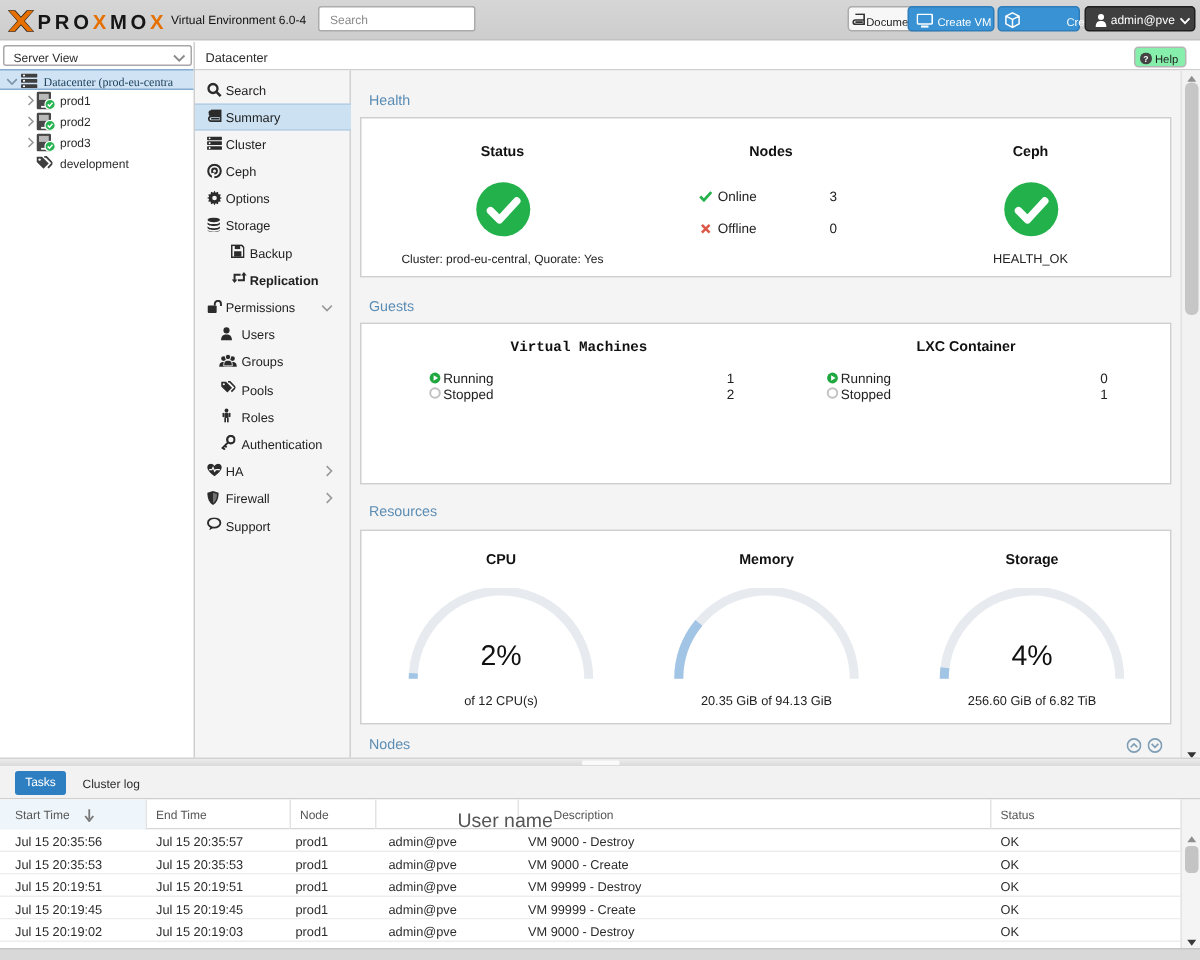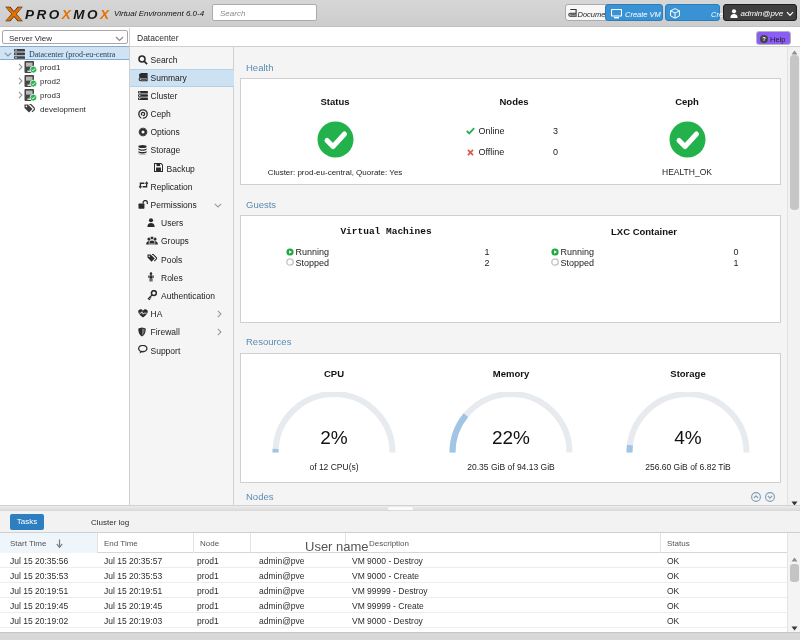--- a/index.html
+++ b/index.html
@@ -7,21 +7,21 @@
 body { font-family:"Liberation Sans", sans-serif; font-size:8px; color:#222; }
 #root { position:absolute; top:0; left:0; width:800px; height:640px; background:#fff; }
 .abs { position:absolute; }
 .b { font-weight:bold; }
 .ctr { text-align:center; }
 svg { display:block; }
 </style>
 </head>
 <body>
 <div id="root">
-<div class="abs" style="left:0;top:0;width:800px;height:27px;background:linear-gradient(#d6d6d6,#cdcdcd);border-bottom:1px solid #c2c2c2;font-style:italic;">
+<div class="abs" style="left:0;top:0;width:800px;height:27px;background:linear-gradient(#d6d6d6,#cdcdcd);border-bottom:1px solid #c2c2c2;">
 <svg class="abs" style="left:4px;top:6px;" width="20" height="16" viewBox="0 0 20 16">
 <path d="M1.2 0.8 L6.2 0.8 L18.8 15.2 L13.8 15.2 Z" fill="#161616"></path>
 <path d="M18.8 0.8 L13.8 0.8 L1.2 15.2 L6.2 15.2 Z" fill="#161616"></path>
 <path d="M1.8 1.2 L5.8 1.2 L18.2 14.8 L14.2 14.8 Z" fill="#E57000"></path>
 <path d="M18.2 1.2 L14.2 1.2 L1.8 14.8 L5.8 14.8 Z" fill="#E57000"></path>
 <path d="M10 7 L12.6 8 L10 9.2 L7.4 8 Z" fill="#E57000"></path>
 </svg>
 <div class="abs" style="left:25px;top:6.5px;font-size:13.5px;font-weight:bold;letter-spacing:2.5px;color:#161616;">PRO<span style="color:#E57000;">X</span>MO<span style="color:#E57000;">X</span></div>
 <div class="abs" style="left:114px;top:9px;font-size:8px;color:#111;">Virtual Environment 6.0-4</div>
 <div class="abs" style="left:212px;top:4px;width:105px;height:17px;background:#fff;border:1px solid #ababab;border-radius:2px;">
@@ -122,21 +122,21 @@
           <path d="M0.5 0.5 L4 0.5 L8.5 5 L5 8.5 L0.5 4 Z" fill="#3f3f3f"></path>
           <path d="M5.5 0.5 L6.8 0.5 L11 4.8 L8 7.9" fill="none" stroke="#3f3f3f" stroke-width="1.2"></path>
           <circle cx="2.4" cy="2.4" r="0.8" fill="#fff"></circle>
         </svg>
 <div class="abs" style="left:40px;top:3px;font-size:8px;color:#2b2b2b;">development</div>
       </div>
 </div>
 <div class="abs" style="left:130px;top:28px;width:670px;height:477px;background:#f5f5f5;">
 <div class="abs" style="left:0;top:0;width:670px;height:19px;background:#fff;border-bottom:1px solid #cfcfcf;">
 <div class="abs" style="left:7px;top:5px;font-size:8.5px;color:#2b2b2b;">Datacenter</div>
-<div class="abs" style="left:626px;top:3px;width:35px;height:14px;background:#8b5cf6;border:1px solid #b5b5b5;border-radius:3px;">
+<div class="abs" style="left:626px;top:3px;width:35px;height:14px;background:#86efac;border:1px solid #b5b5b5;border-radius:3px;">
 <svg class="abs" style="left:3px;top:2.5px;" width="8" height="8" viewBox="0 0 9 9">
             <circle cx="4.5" cy="4.5" r="4.5" fill="#444"></circle>
             <text x="4.5" y="6.8" font-size="6.5" font-family="Liberation Sans" font-weight="bold" fill="#fff" text-anchor="middle">?</text>
           </svg>
 <div class="abs" style="left:13px;top:2.5px;font-size:7.5px;color:#1c1c1c;">Help</div>
         </div>
       </div>
 <div class="abs" style="left:0;top:19px;width:104px;height:458px;background:#f5f5f5;border-right:1px solid #d0d0d0;">
 <div class="abs" style="left:0;top:3.5px;width:104px;height:18px;">
           <svg class="abs" style="left:8px;top:4px;" width="10" height="10" viewBox="0 0 11 11">
@@ -189,21 +189,21 @@
           <div class="abs" style="left:20.5px;top:4.5px;font-size:8.5px;color:#212121;white-space:nowrap;">Storage</div>
         </div>
 <div class="abs" style="left:16px;top:112.1px;width:104px;height:18px;">
           <svg class="abs" style="left:8px;top:4px;" width="9" height="9" viewBox="0 0 10 10">
             <path d="M0.5 0.5 H7.8 L9.5 2.2 V9.5 H0.5 Z" fill="none" stroke="#2b2b2b" stroke-width="1.2"></path>
             <rect x="2.3" y="5" width="5.4" height="4" fill="#2b2b2b"></rect>
             <rect x="2.8" y="0.8" width="4" height="2.6" fill="#2b2b2b"></rect>
           </svg>
           <div class="abs" style="left:20.5px;top:4.5px;font-size:8.5px;color:#212121;white-space:nowrap;">Backup</div>
         </div>
-<div class="abs" style="left:0;top:130.3px;width:104px;height:18px;">
+<div class="abs" style="left:16px;top:130.3px;width:104px;height:18px;font-weight:bold;">
           <svg class="abs" style="left:8px;top:4px;" width="11" height="8" viewBox="0 0 12 9">
             <path d="M2.5 6.5 V2.5 H7" fill="none" stroke="#2b2b2b" stroke-width="1.5"></path>
             <path d="M0.4 6 H4.6 L2.5 8.6 Z" fill="#2b2b2b"></path>
             <path d="M9.5 2.5 V6.5 H5" fill="none" stroke="#2b2b2b" stroke-width="1.5"></path>
             <path d="M7.4 3 H11.6 L9.5 0.4 Z" fill="#2b2b2b"></path>
           </svg>
           <div class="abs" style="left:20.5px;top:4.5px;font-size:8.5px;color:#212121;white-space:nowrap;">Replication</div>
         </div>
 <div class="abs" style="left:0;top:148.5px;width:104px;height:18px;">
           <svg class="abs" style="left:8px;top:4px;" width="10" height="9" viewBox="0 0 11 10">
@@ -348,21 +348,20 @@
             <path d="M 4.5 60.5 A 58.5 58.5 0 0 1 121.5 60.5" fill="none" stroke="#e7ebf0" stroke-width="6"></path>
             <path d="M 4.5 60.5 A 58.5 58.5 0 0 1 4.62 56.83" fill="none" stroke="#a2c5e5" stroke-width="6"></path>
           </svg>
 <div class="abs ctr" style="left:31px;top:73px;width:124px;font-size:19px;color:#111;">2%</div>
 <div class="abs ctr" style="left:13px;top:107.5px;width:160px;font-size:8.5px;color:#222;">of 12 CPU(s)</div>
 <div class="abs ctr b" style="left:190px;top:13.5px;width:160px;font-size:9.5px;color:#111;">Memory</div>
 <svg class="abs" style="left:207px;top:38px;" width="126" height="67" viewBox="0 0 126 67">
             <path d="M 4.5 60.5 A 58.5 58.5 0 0 1 121.5 60.5" fill="none" stroke="#e7ebf0" stroke-width="6"></path>
             <path d="M 4.5 60.5 A 58.5 58.5 0 0 1 17.92 23.21" fill="none" stroke="#a2c5e5" stroke-width="6"></path>
           </svg>
-<div class="abs ctr" style="left:208px;top:73px;width:124px;font-size:19px;color:#111;">22%</div>
 <div class="abs ctr" style="left:190px;top:107.5px;width:160px;font-size:8.5px;color:#222;">20.35 GiB of 94.13 GiB</div>
 <div class="abs ctr b" style="left:367px;top:13.5px;width:160px;font-size:9.5px;color:#111;">Storage</div>
 <svg class="abs" style="left:384px;top:38px;" width="126" height="67" viewBox="0 0 126 67">
             <path d="M 4.5 60.5 A 58.5 58.5 0 0 1 121.5 60.5" fill="none" stroke="#e7ebf0" stroke-width="6"></path>
             <path d="M 4.5 60.5 A 58.5 58.5 0 0 1 4.96 53.17" fill="none" stroke="#a2c5e5" stroke-width="6"></path>
           </svg>
 <div class="abs ctr" style="left:385px;top:73px;width:124px;font-size:19px;color:#111;">4%</div>
 <div class="abs ctr" style="left:367px;top:107.5px;width:160px;font-size:8.5px;color:#222;">256.60 GiB of 6.82 TiB</div>
 </div>
 <div class="abs" style="left:12px;top:443.5px;font-size:9.5px;color:#5a8cb4;">Nodes</div>
@@ -384,21 +383,21 @@
           </svg>
 </div>
 </div>
 </div>
 <div class="abs" style="left:0;top:505px;width:800px;height:6px;background:linear-gradient(#ececec,#d8d8d8);border-top:1px solid #d2d2d2;">
       <div class="abs" style="left:388px;top:1px;width:25px;height:3px;background:#fafafa;border-radius:1px;"></div>
     </div>
 <div class="abs" style="left:0;top:511px;width:800px;height:129px;background:#fff;">
 <div class="abs" style="left:0;top:0;width:800px;height:22px;background:#f2f2f2;border-bottom:1px solid #cfcfcf;">
 <div class="abs ctr" style="left:10px;top:3px;width:34px;height:16px;background:#2e7fc1;border-radius:2px;color:#fff;font-size:8px;line-height:16px;">Tasks</div>
-<div class="abs" style="left:55px;top:7px;font-size:8px;color:#2b2b2b;margin-left:36px;">Cluster log</div>
+<div class="abs" style="left:55px;top:7px;font-size:8px;color:#2b2b2b;">Cluster log</div>
       </div>
 <div class="abs" style="left:0;top:22px;width:787px;height:20px;background:#fff;border-bottom:1px solid #d6d6d6;">
 <div class="abs" style="left:0;top:0;width:97px;height:20px;background:#eff6fb;"></div>
 <div class="abs" style="left:97px;top:0;width:1px;height:20px;background:#e3e3e3;"></div>
 <div class="abs" style="left:193px;top:0;width:1px;height:20px;background:#e3e3e3;"></div>
 <div class="abs" style="left:250px;top:0;width:1px;height:20px;background:#e3e3e3;"></div>
 <div class="abs" style="left:345px;top:0;width:1px;height:20px;background:#e3e3e3;"></div>
 <div class="abs" style="left:660px;top:0;width:1px;height:20px;background:#e3e3e3;"></div>
 <div class="abs" style="left:10px;top:6px;font-size:8px;color:#555;">Start Time</div>
 <div class="abs" style="left:104px;top:6px;font-size:8px;color:#555;">End Time</div>

